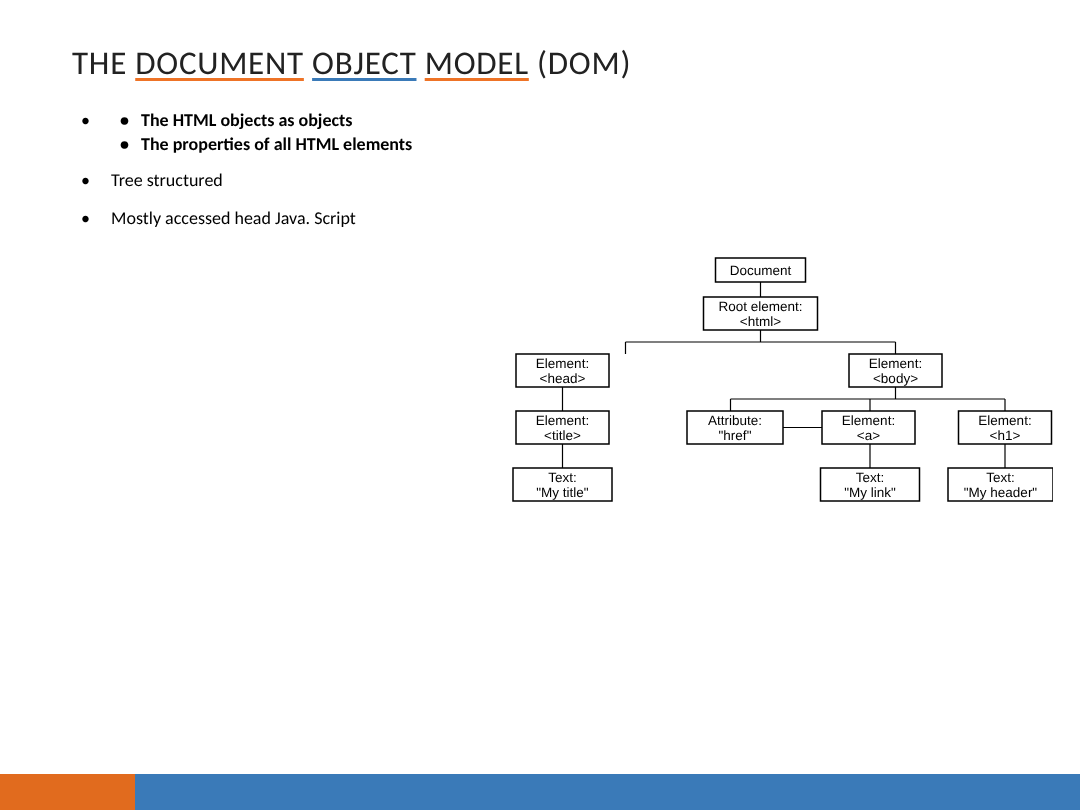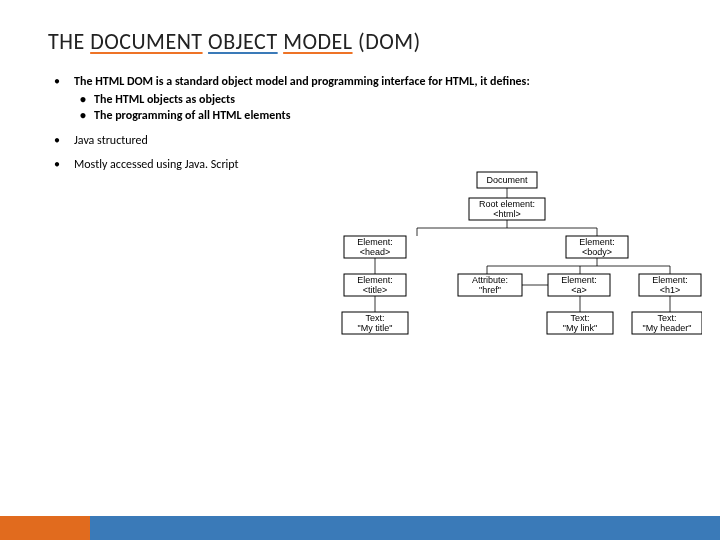--- a/index.html
+++ b/index.html
@@ -111,31 +111,30 @@
     <span>THE</span>
     <span class="u-orange">DOCUMENT</span>
     <span class="u-blue">OBJECT</span>
     <span class="u-orange">MODEL</span>
     <span>(DOM)</span>
   </h1>
 
   <div class="content">
     <ul class="outer-list">
       <li>
-        <span class="bold">The HTML DOM is a standard object model and programming interface for HTML, it defines:</span>
         <ul class="inner-list">
           <li class="bold">The HTML objects as objects</li>
-          <li class="bold">The programming of all HTML elements</li>
+          <li class="bold">The properties of all HTML elements</li>
         </ul>
       </li>
       <li>
-        <span>Java structured</span>
+        <span>Tree structured</span>
       </li>
       <li>
-        <span>Mostly accessed using Java. Script</span>
+        <span>Mostly accessed head Java. Script</span>
       </li>
     </ul>
   </div>
 
   <div class="diagram-wrap">
     <svg viewBox="0 0 390 175">
 
       <g stroke="#000" stroke-width="0.8" fill="none">
         <line x1="195" y1="18" x2="195" y2="28"></line>
         <line x1="195" y1="50" x2="195" y2="58"></line>

